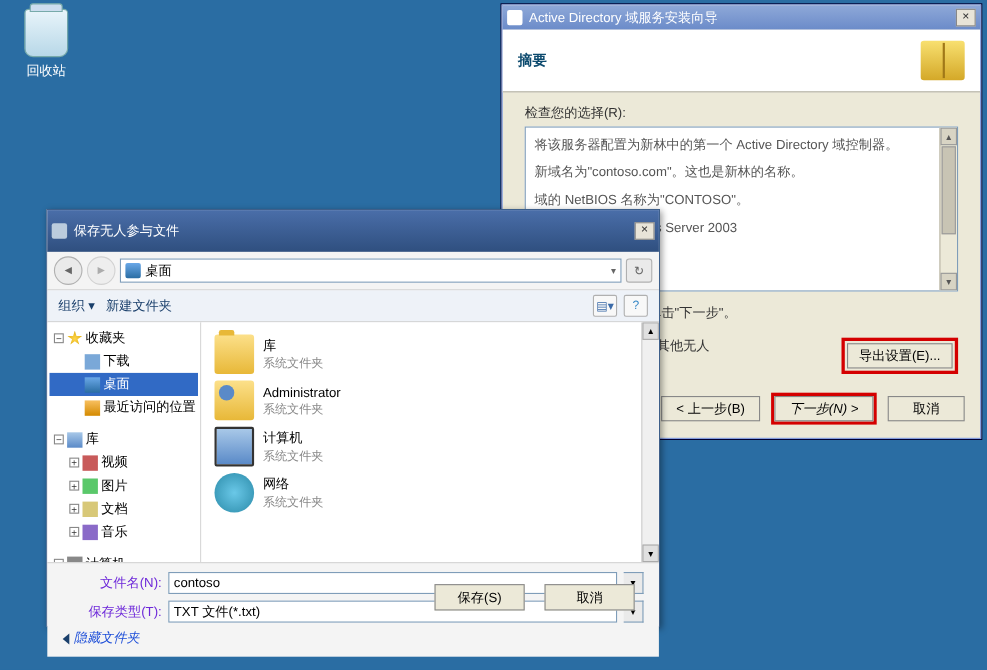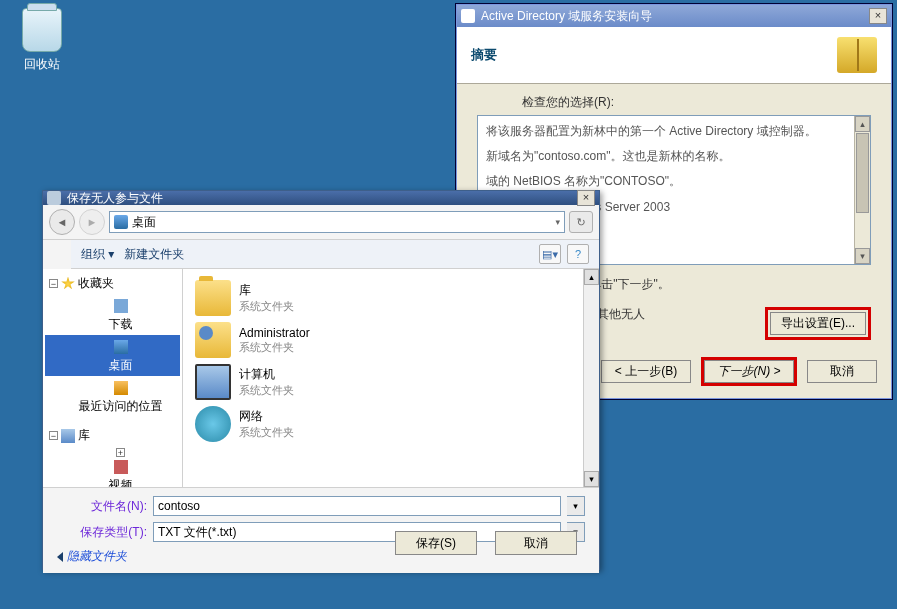--- a/index.html
+++ b/index.html
@@ -27,31 +27,31 @@
 .wizard .body p.note { margin-top:10px; line-height:1.5; }
 .export-row { margin-top:12px; display:flex; align-items:center; }
 .export-row .info { flex:1; line-height:1.5; }
 .export-btn-wrap { border:3px solid #d40000; padding:2px; }
 .winbtn { background:#ece9d8; border:1px solid #888; padding:2px 10px; font-size:12px; cursor:pointer; min-width:70px; }
 .wizard-buttons { position:absolute; bottom:12px; right:14px; display:flex; gap:10px; align-items:center; }
 .next-wrap { border:3px solid #d40000; display:inline-block; }
 
 
 .savedlg { position:absolute; top:190px; left:42px; width:558px; height:380px; background:#f4f4f4; border:1px solid #3e5f8a; box-shadow:2px 2px 6px rgba(0,0,0,.4); font-size:12px; }
-.savedlg .titlebar { height:14px; background:linear-gradient(#4a6ea9,#2f4f7f); color:#fff; display:flex; align-items:center; padding:0 4px; }
+.savedlg .titlebar { height:38px; background:linear-gradient(#4a6ea9,#2f4f7f); color:#fff; display:flex; align-items:center; padding:0 4px; }
 .savedlg .titlebar .ticon { width:14px; height:14px; background:#bcd; border-radius:2px; margin-right:6px;}
 .addrrow { display:flex; align-items:center; padding:4px 6px; gap:4px; background:#f4f4f4; border-bottom:1px solid #d0d0d0;}
 .navbtn { width:24px; height:22px; border:1px solid #b0b0b0; background:#eaeaea; border-radius:3px; display:flex; align-items:center; justify-content:center; cursor:pointer; color:#666; font-size:11px;}
 .navbtn.round { border-radius:50%; width:26px; height:26px; }
 .breadcrumb { flex:1; height:22px; border:1px solid #7f9db9; background:#fff; display:flex; align-items:center; padding:0 4px; gap:4px; }
 .breadcrumb .icn { width:14px; height:14px; background:linear-gradient(#6aa8e8,#2a6da3); border-radius:2px;}
 .searchbox { width:150px; height:22px; border:1px solid #7f9db9; background:#fff; display:flex; align-items:center; padding:0 4px; color:#888; }
 .searchbox .mag { margin-left:auto; width:16px; height:16px; border:1px solid #5a8ac8; border-radius:50%; position:relative;}
 .searchbox .mag:after { content:""; position:absolute; width:5px; height:1.5px; background:#5a8ac8; right:-4px; bottom:-2px; transform:rotate(45deg);}
-.toolbar2 { display:flex; align-items:center; padding:4px 10px; background:#eef2f8; border-bottom:1px solid #d0d0d0; gap:10px;margin-left:28px; }
+.toolbar2 { display:flex; align-items:center; padding:4px 10px; background:#eef2f8; border-bottom:1px solid #d0d0d0; gap:10px; }
 .toolbar2 .tb { color:#1a3f6b; cursor:pointer; }
 .toolbar2 .rightico { margin-left:auto; display:flex; gap:6px; }
 .toolbar2 .rightico .sq { width:22px; height:20px; border:1px solid #b0b0b0; background:#f8f8f8; border-radius:2px; display:flex; align-items:center; justify-content:center; font-size:11px; color:#3a6aa8;}
 
 .mainarea { display:flex; height:218px; }
 .tree { width:140px; border-right:1px solid #d0d0d0; background:#fff; padding:4px 2px; overflow:hidden; font-size:12px;}
 .tree-item { display:flex; align-items:center; padding:2px 2px 2px 4px; gap:3px; cursor:pointer; white-space:nowrap;}
 .tree-item.sel { background:#316ac5; color:#fff; }
 .tree-item .exp { width:9px; height:9px; border:1px solid #888; font-size:9px; line-height:8px; text-align:center; background:#fff; color:#333;}
 .tree-item .noexp { width:11px; display:inline-block;}
@@ -59,21 +59,21 @@
 .ic-fav { background:radial-gradient(#ffd54a,#d4a000); clip-path:polygon(50% 0,61% 35%,98% 35%,68% 57%,79% 91%,50% 70%,21% 91%,32% 57%,2% 35%,39% 35%);}
 .ic-dl { background:#7aa8d8;}
 .ic-desk { background:linear-gradient(#6aa8e8,#2a6da3);}
 .ic-recent { background:linear-gradient(#f8c060,#d48a00);}
 .ic-lib { background:linear-gradient(#a8c8e8,#5a8ac8);}
 .ic-vid { background:#c85a5a;}
 .ic-img { background:#5ac86a;}
 .ic-doc { background:#d8c878;}
 .ic-mus { background:#8a6ac8;}
 .ic-comp { background:#888;}
-.ind1 { padding-left:18px;flex-direction:column; }
+.ind1 { padding-left:18px; }
 
 .filelist { flex:1; background:#fff; padding:8px; overflow:auto; position:relative;}
 .file-item { display:flex; align-items:center; gap:8px; padding:3px 4px; cursor:pointer;}
 .file-item .bigicn { width:36px; height:36px; border-radius:3px; }
 .bigicn.lib { background:linear-gradient(#fce08a,#e8b838); position:relative;}
 .bigicn.lib:before{content:""; position:absolute; top:-4px; left:4px; width:14px; height:5px; background:#e8b838; border-radius:2px 2px 0 0;}
 .bigicn.user { background:linear-gradient(#fce08a,#e8b838);}
 .bigicn.user:after{content:""; position:absolute; width:14px; height:14px; background:#5a8ac8; border-radius:50%; left:4px; top:4px;}
 .bigicn.comp { background:linear-gradient(#a8c8e8,#5a8ac8); border:2px solid #333; border-radius:2px;}
 .bigicn.net { background:radial-gradient(#6ac8e8,#2a8aa8); border-radius:50%;}
@@ -104,21 +104,21 @@
   <div class="titlebar">
     <span class="ticon"></span>
     <span>Active Directory 域服务安装向导</span>
     <div class="win-x">×</div>
   </div>
   <div class="header">
     <span class="htxt">摘要</span>
     <div class="bookicon"></div>
   </div>
   <div class="body">
-    <div style="margin-bottom:4px;margin-left:45px;">检查您的选择(R):</div>
+    <div style="margin-bottom:4px;">检查您的选择(R):</div>
     <div class="summary-box">
       <div>将该服务器配置为新林中的第一个 Active Directory 域控制器。</div>
       <div style="height:6px"></div>
       <div>新域名为"contoso.com"。这也是新林的名称。</div>
       <div style="height:6px"></div>
       <div>域的 NetBIOS 名称为"CONTOSO"。</div>
       <div style="height:6px"></div>
       <div>林功能级别: Windows Server 2003</div>
       <div style="height:6px"></div>
       <div>Server 2003</div>

